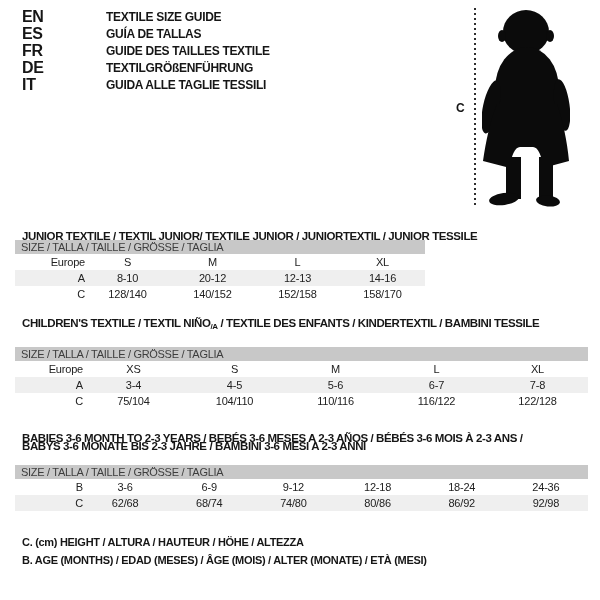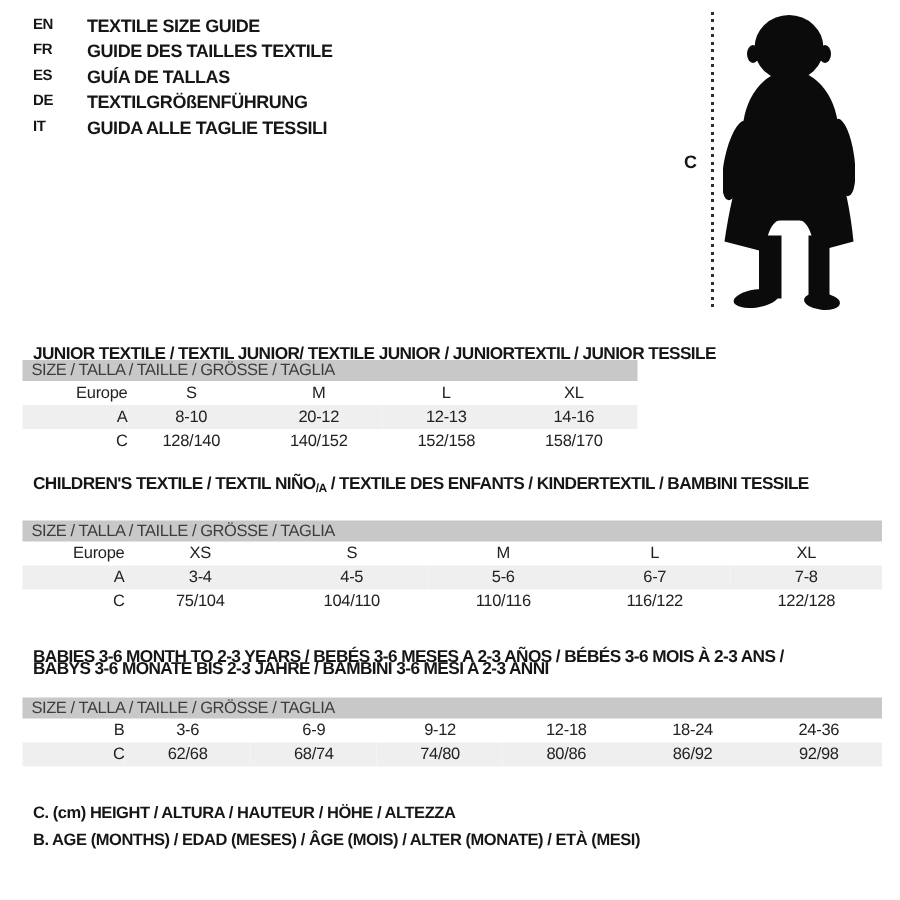--- a/index.html
+++ b/index.html
@@ -13,25 +13,25 @@
     position: relative;
     width: 600px; height: 600px;
     background: #ffffff;
     color: #1d1d1d;
   }
   
   .lang-list { position: absolute; left: 22px; top: 8px; }
   .lang-row { display: flex; height: 17px; align-items: center; }
   .lang-code {
     width: 36px; flex: 0 0 36px;
-    font-size: 10px; font-weight: bold; letter-spacing: -0.3px; color: #161616;
+    font-size: 16px; font-weight: bold; letter-spacing: -0.3px; color: #161616;
   }
   .lang-title {
     font-size: 12px; font-weight: bold; letter-spacing: -0.3px;
-    white-space: nowrap; color: #161616;
+    white-space: nowrap; color: #161616; margin-left: 48px;
   }
   
   .figure { position: absolute; left: 440px; top: 0; width: 160px; height: 220px; }
   .measure-line {
     position: absolute; left: 34px; top: 8px;
     width: 2px; height: 200px;
     background-image: repeating-linear-gradient(to bottom, #2e2e2e 0 2px, transparent 2px 5px);
   }
   .c-label {
     position: absolute; left: 16px; top: 101px;
@@ -82,26 +82,26 @@
 <body>
 
 <div class="canvas">
 
   <div class="lang-list">
     <div class="lang-row">
       <span class="lang-code">EN</span>
       <span class="lang-title">TEXTILE SIZE GUIDE</span>
     </div>
     <div class="lang-row">
+      <span class="lang-code">ES</span>
+      <span class="lang-title">GUÍA DE TALLAS</span>
+    </div>
+    <div class="lang-row">
       <span class="lang-code">FR</span>
       <span class="lang-title">GUIDE DES TAILLES TEXTILE</span>
-    </div>
-    <div class="lang-row">
-      <span class="lang-code">ES</span>
-      <span class="lang-title">GUÍA DE TALLAS</span>
     </div>
     <div class="lang-row">
       <span class="lang-code">DE</span>
       <span class="lang-title">TEXTILGRÖßENFÜHRUNG</span>
     </div>
     <div class="lang-row">
       <span class="lang-code">IT</span>
       <span class="lang-title">GUIDA ALLE TAGLIE TESSILI</span>
     </div>
   </div>

